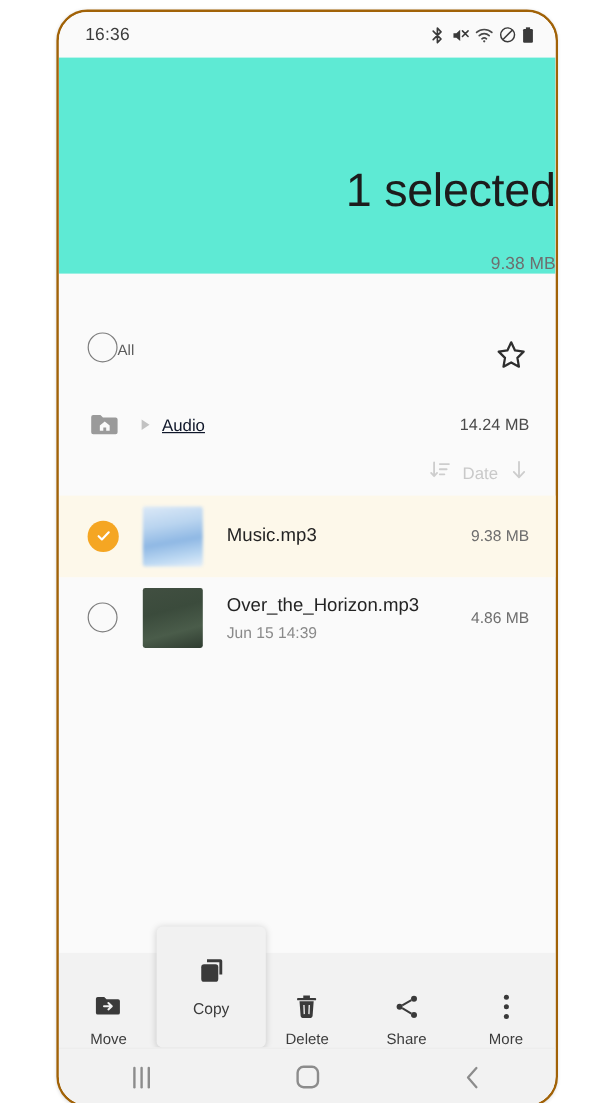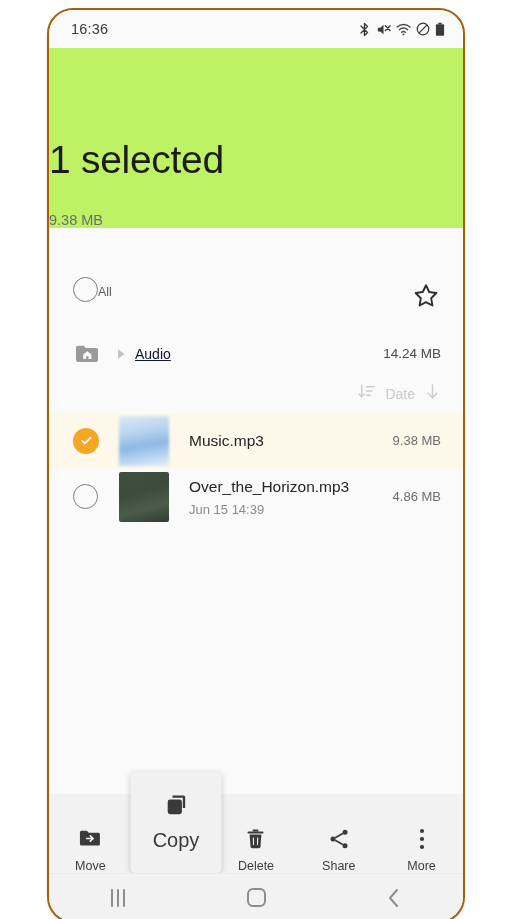--- a/index.html
+++ b/index.html
@@ -35,22 +35,22 @@
     background: #fafafa;
   }
   .status-time { font-size: 14.5px; color: #3c3c3c; letter-spacing: .2px; }
   .status-icons { display: flex; align-items: center; gap: 5px; }
   .status-icons svg { display: block; }
 
   
   .title-block {
     flex: 0 0 auto;
     padding-top: 92px;
-    text-align: left;
-    background: #bef264;
+    text-align: right;
+    background: #5eead4;
   }
   .title-main {
     font-size: 39px; font-weight: 300; color: #1c1c1c;
     letter-spacing: -0.3px; line-height: 1.05;
   }
   .title-sub {
     margin-top: 31px;
     font-size: 14.5px; color: #6e6e6e;
   }
 
@@ -88,21 +88,21 @@
     height: 38px;
     display: flex; align-items: center; justify-content: flex-end;
     gap: 9px;
     padding: 0 22px 0 0;
   }
   .sort-label { font-size: 14px; color: #c9c9c9; }
 
   
   .file-list { flex: 1 1 auto; background: #fafafa; }
   .file-row {
-    height: 56px;
+    height: 68px;
     display: flex; align-items: center;
     padding: 0 22px 0 24px;
     justify-content: flex-end;
   }
   .file-row.selected { background: #fdf8ea; }
   .row-check { width: 40px; flex: 0 0 40px; display: flex; align-items: center; }
   .check-filled {
     width: 26px; height: 26px; border-radius: 50%;
     background: #f5a623; display: flex; align-items: center; justify-content: center;
   }
@@ -145,21 +145,21 @@
     left: 50%; transform: translateX(-50%);
     margin-left: -80px;
     bottom: 0;
     width: 91px; height: 101px;
     background: #f1f1f1;
     border-radius: 5px;
     box-shadow: 0 1px 6px rgba(0,0,0,0.17);
     justify-content: center; gap: 11px;
     z-index: 3;
   }
-  .action-item.raised .action-label { font-size: 20px; color: #3a3a3a; }
+  .action-item.raised .action-label { font-size: 13px; color: #3a3a3a; }
 
   
   .nav-bar {
     flex: 0 0 48px;
     background: #f2f2f2;
     display: flex; align-items: center; justify-content: space-around;
     border-top: 1px solid #ebebeb;
     position: relative; z-index: 4;
   }
   .nav-btn { width: 60px; height: 40px; display: flex; align-items: center; justify-content: center; }

